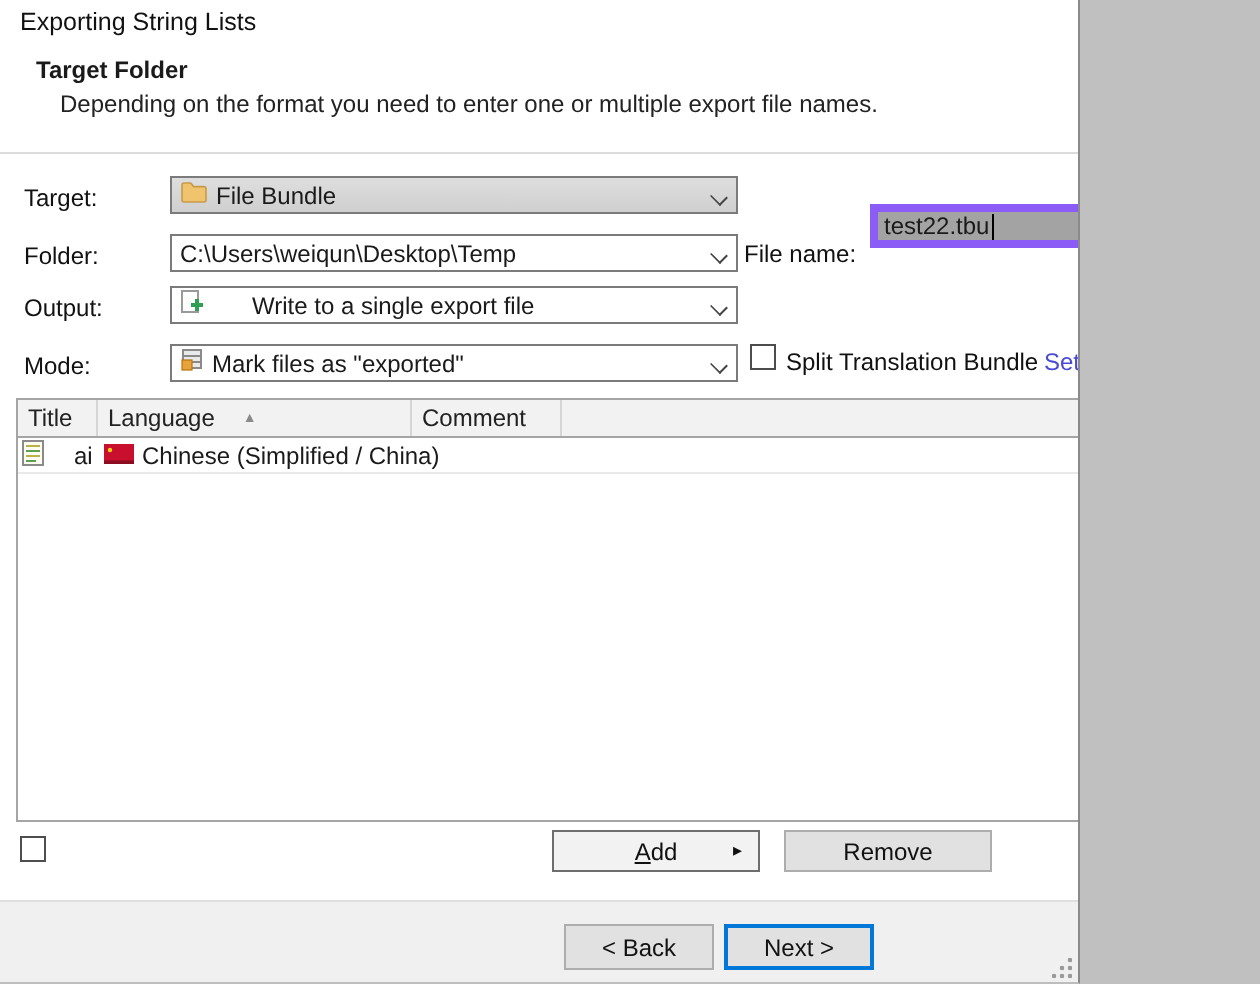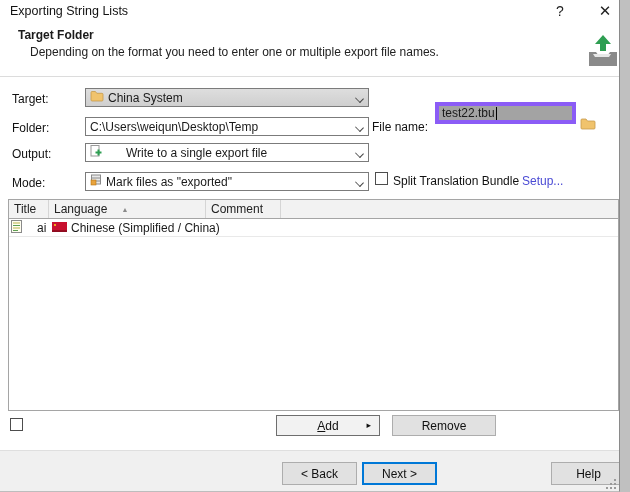--- a/index.html
+++ b/index.html
@@ -1,19 +1,19 @@
 <!DOCTYPE html>
 <html><head>
 <meta charset="utf-8">
 <style>
   * { margin:0; padding:0; box-sizing:border-box; }
   html,body { background:#c0c0c0; }
   body { font-family:"Liberation Sans", sans-serif; font-size:12px; color:#1a1a1a; }
   .dialog {
-    position:relative; width:620px; height:492px; background:#ffffff; overflow:hidden;
+    position:relative; width:540px; height:492px; background:#ffffff; overflow:hidden;
     border-right:1px solid #8a8a8a; border-bottom:1px solid #bdbdbd;
   }
   
   .titlebar { position:absolute; left:0; top:0; width:100%; height:22px; background:#ffffff; }
   .titlebar .title { position:absolute; left:10px; top:4px; font-size:12.5px; color:#111; }
   .cap-btn { position:absolute; top:1px; width:30px; height:20px; display:flex; align-items:center; justify-content:center; font-size:14px; color:#222; cursor:default; }
   .help-btn { left:545px; }
   .close-btn { left:590px; font-size:15px; }
   
   .wiz-header { position:absolute; left:0; top:22px; width:100%; height:55px; background:#ffffff; border-bottom:1px solid #dcdcdc; }
@@ -90,21 +90,21 @@
     </span>
   </div>
 
   <div class="flabel" style="left:12px; top:92px;">Target:</div>
   <div class="combo gray" style="top:88px;">
     <span class="ico">
       <svg width="14" height="12" viewBox="0 0 14 12">
           <path d="M1 2.5 Q1 1.5 2 1.5 h3.4 l1.4 1.8 H12 q1 0 1 1 V10 q0 1 -1 1 H2 Q1 11 1 10 Z" fill="#f0c36d" stroke="#c79a4b" stroke-width="0.8"></path>
         </svg>
     </span>
-    <span>China System</span>
+    <span>File Bundle</span>
     <span class="chev"></span>
   </div>
 
   <div class="flabel" style="left:12px; top:121px;">Folder:</div>
   <div class="combo" style="top:117px;">
     <span>C:\Users\weiqun\Desktop\Temp</span>
     <span class="chev"></span>
   </div>
 
   <div class="flabel" style="left:372px; top:120px;">File name:</div>

